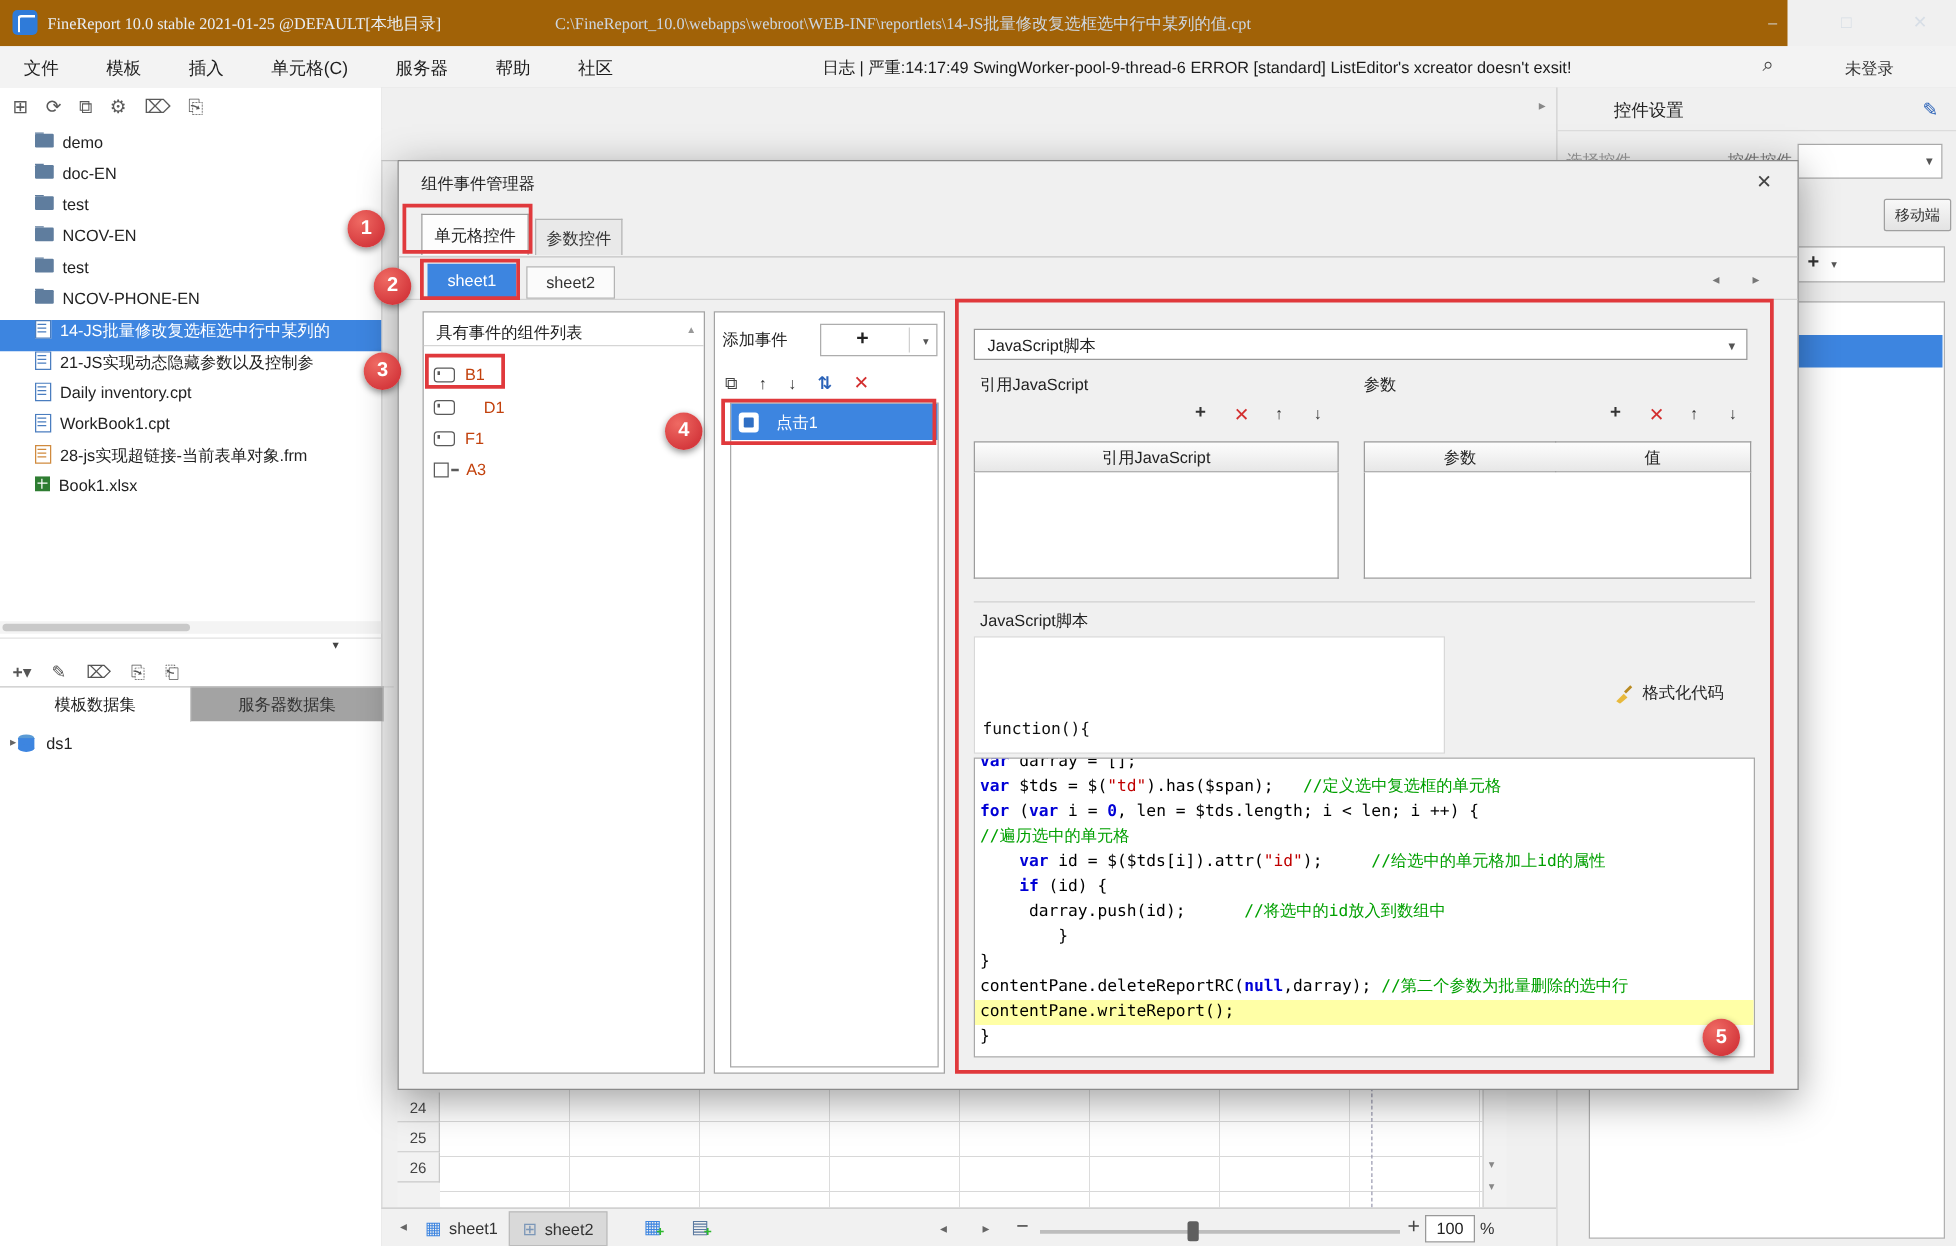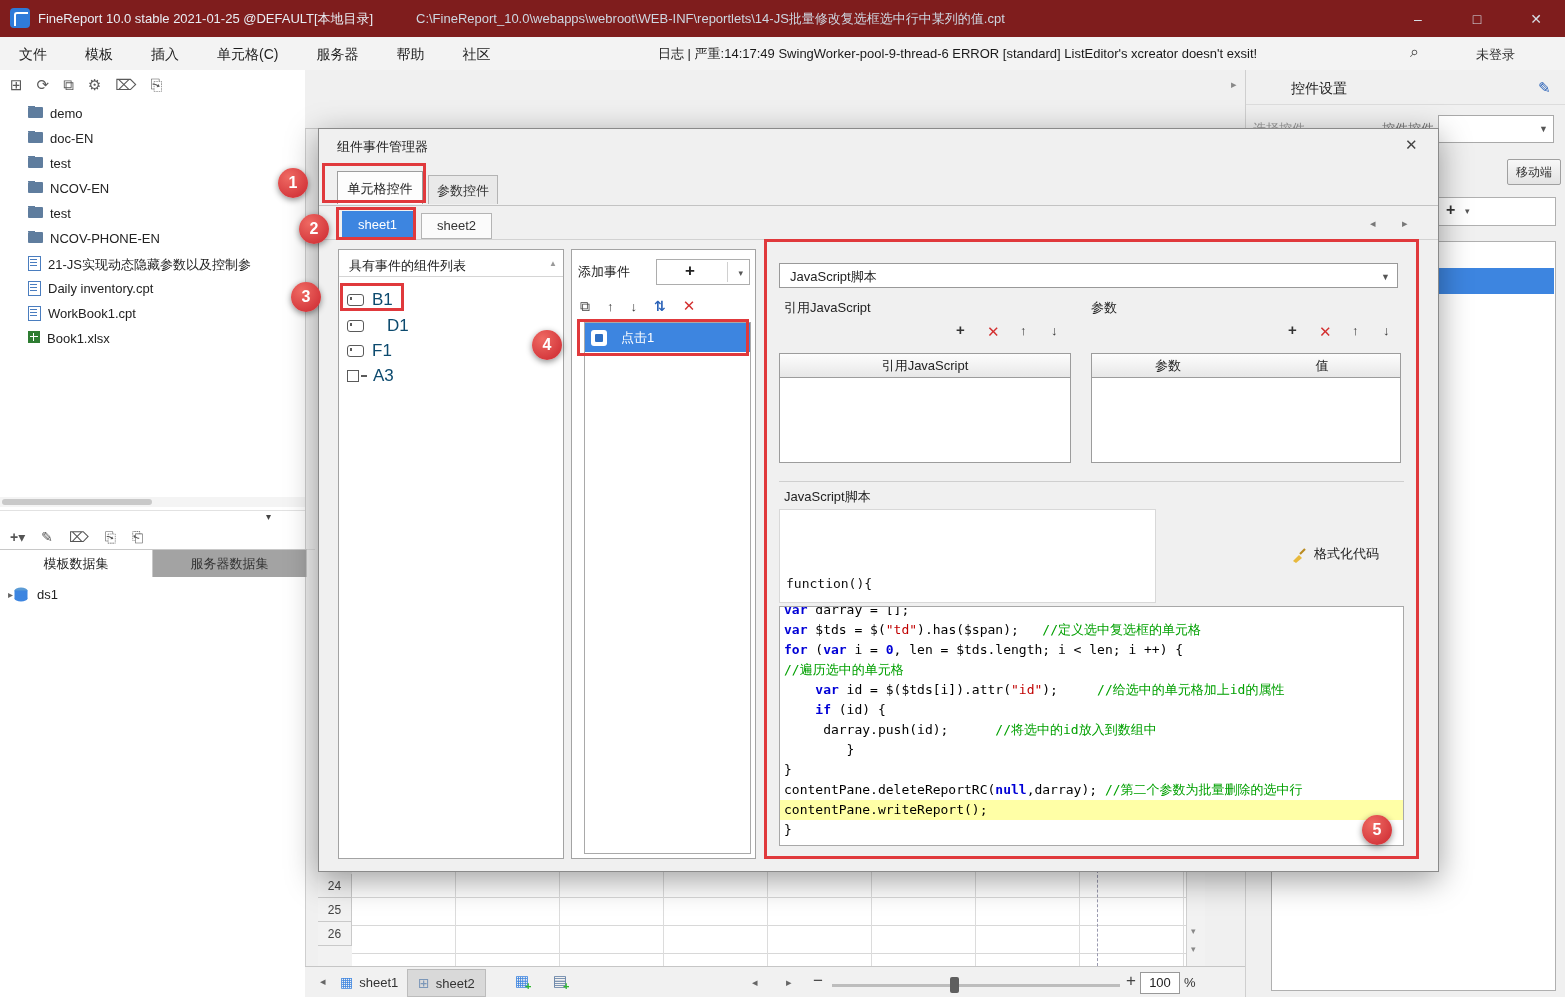--- a/index.html
+++ b/index.html
@@ -2,25 +2,25 @@
 <html><head>
 <meta charset="utf-8">
 <style>
   html,body{margin:0;padding:0;}
   body{width:1565px;height:997px;font-family:"Liberation Sans","DejaVu Sans",sans-serif;font-size:13px;color:#222;background:#f0f0f0;overflow:hidden;}
   #app{position:relative;width:1565px;height:997px;background:#f0f0f0;overflow:hidden;}
   .abs{position:absolute;}
   .nosel{white-space:nowrap;overflow:hidden;}
 
   
-  #titlebar{left:0;top:0;width:1565px;height:37px;background:#7f1d1d;color:#dfe6ee;}
+  #titlebar{left:0;top:0;width:1430px;height:37px;background:#a16207;color:#dfe6ee;font-family:Liberation Serif, serif;}
   #app-logo{left:10px;top:8px;width:20px;height:20px;background:#2f7bd9;border-radius:4px;}
   #app-logo:after{content:"";position:absolute;left:4px;top:4px;width:12px;height:12px;border:2px solid #fff;border-right:none;border-bottom:none;border-radius:3px 0 0 0;}
   #win-title{left:38px;top:10px;font-size:13px;color:#e8edf3;}
-  #win-path{left:416px;top:10px;font-size:13px;color:#cdd6e0;}
+  #win-path{left:444px;top:10px;font-size:13px;color:#cdd6e0;}
   .winbtn{top:8px;width:30px;height:22px;text-align:center;line-height:22px;color:#d7dee6;font-size:14px;}
 
   
   #menubar{left:0;top:37px;width:1565px;height:33px;background:#f3f3f3;border-bottom:1px solid #d9d9d9;display:flex;align-items:center;}
   .menu-item{padding:12px 19px;font-size:14px;color:#1d1d1d;line-height:32px;}
   #log-text{position:absolute;left:658px;top:8px;font-size:13px;color:#1a1a1a;white-space:nowrap;}
   #search-icon{position:absolute;left:1410px;top:6px;font-size:16px;color:#444;}
   #login-label{position:absolute;left:1476px;top:9px;font-size:13px;color:#333;}
 
   
@@ -126,21 +126,21 @@
 
   #comp-panel{left:19px;top:120px;width:226px;height:610px;background:#fff;border:1px solid #a3a3a3;box-sizing:border-box;}
   #comp-header{left:10px;top:7px;font-size:13px;color:#222;}
   #comp-hr{left:0;top:26px;width:224px;border-top:1px solid #d5d5d5;}
   #comp-scrolltip{left:210px;top:9px;font-size:8px;color:#999;}
   .comp-item{left:0;height:25px;width:224px;display:flex;align-items:center;padding-left:8px;box-sizing:border-box;}
   .comp-field-icon{width:15px;height:10px;border:1.5px solid #5a5a5a;border-radius:3px;display:inline-block;position:relative;}
   .comp-field-icon:after{content:"";position:absolute;left:2px;top:2px;width:2px;height:3px;background:#5a5a5a;}
   .comp-check-icon{width:10px;height:10px;border:1.5px solid #5a5a5a;display:inline-block;position:relative;}
   .comp-check-icon:after{content:"";position:absolute;left:13px;top:4px;width:6px;height:2px;background:#5a5a5a;}
-  .comp-label{margin-left:8px;font-size:17px;color:#0c4a6e;}
+  .comp-label{margin-left:8px;font-size:13px;color:#c2410c;}
   .comp-label.shift{margin-left:14px;}
 
   #event-panel{left:252px;top:120px;width:185px;height:610px;background:#fff;border:1px solid #a3a3a3;box-sizing:border-box;}
   #add-event-label{left:6px;top:13px;font-size:13px;color:#222;}
   #add-event-btn{left:84px;top:9px;width:94px;height:26px;background:#fff;border:1px solid #adadad;box-sizing:border-box;}
   #add-event-btn .plus{position:absolute;left:28px;top:1px;font-size:17px;font-weight:bold;color:#222;}
   #add-event-btn .sep{position:absolute;right:21px;top:2px;height:20px;border-left:1px solid #d0d0d0;}
   #add-event-btn .caret{position:absolute;right:6px;top:8px;font-size:9px;color:#555;}
   #event-toolbar{left:8px;top:44px;width:170px;height:24px;display:flex;align-items:center;gap:17px;}
   #event-list{left:12px;top:72px;width:167px;height:532px;background:#fff;border:1px solid #a9a9a9;box-sizing:border-box;}
@@ -234,31 +234,39 @@
           <span class="tlabel">NCOV-EN</span>
         </div>
         <div class="tree-item">
           <span class="ticon ticon-folder"></span>
           <span class="tlabel">test</span>
         </div>
         <div class="tree-item">
           <span class="ticon ticon-folder"></span>
           <span class="tlabel">NCOV-PHONE-EN</span>
         </div>
+        <div class="tree-item selected">
+          <span class="ticon ticon-cpt"></span>
+          <span class="tlabel">14-JS批量修改复选框选中行中某列的</span>
+        </div>
         <div class="tree-item">
           <span class="ticon ticon-cpt"></span>
           <span class="tlabel">21-JS实现动态隐藏参数以及控制参</span>
         </div>
         <div class="tree-item">
           <span class="ticon ticon-cpt"></span>
           <span class="tlabel">Daily inventory.cpt</span>
         </div>
         <div class="tree-item">
           <span class="ticon ticon-cpt"></span>
           <span class="tlabel">WorkBook1.cpt</span>
+        </div>
+        <div class="tree-item">
+          <span class="ticon ticon-frm"></span>
+          <span class="tlabel">28-js实现超链接-当前表单对象.frm</span>
         </div>
         <div class="tree-item">
           <span class="ticon ticon-xlsx"></span>
           <span class="tlabel">Book1.xlsx</span>
         </div>
       </div>
     <div id="h-scroll" class="abs"></div>
     <div id="h-thumb" class="abs"></div>
     <div id="collapse-bar" class="abs"></div>
     <div id="collapse-arrow" class="abs">▾</div>

